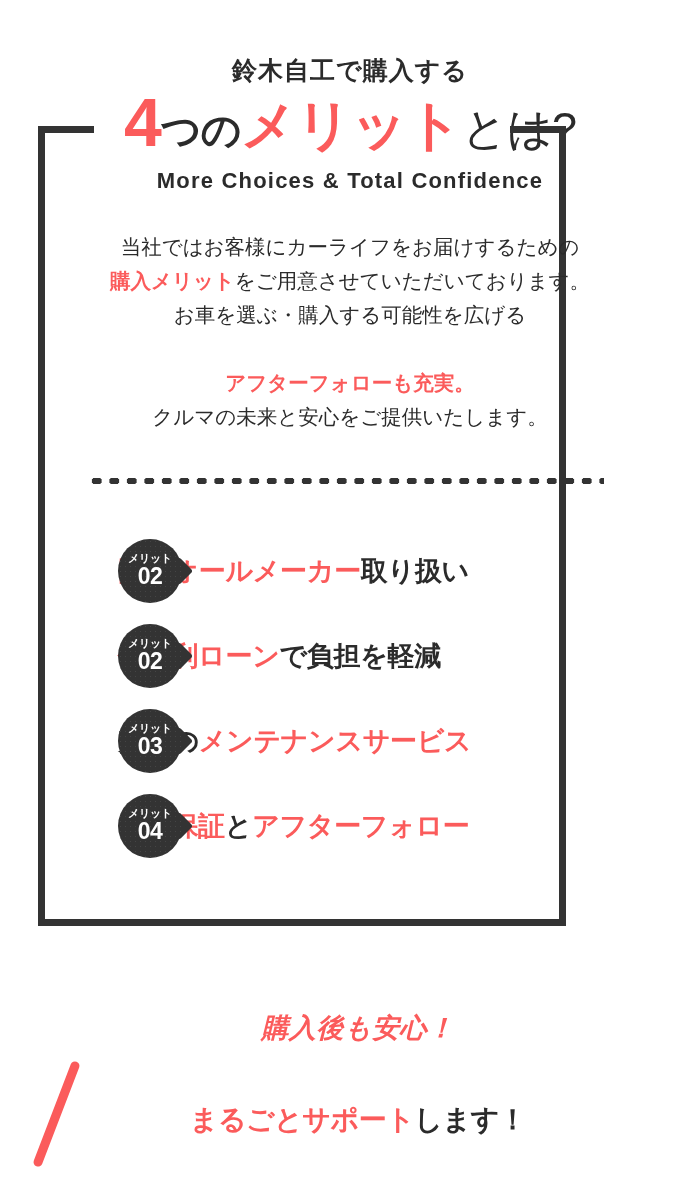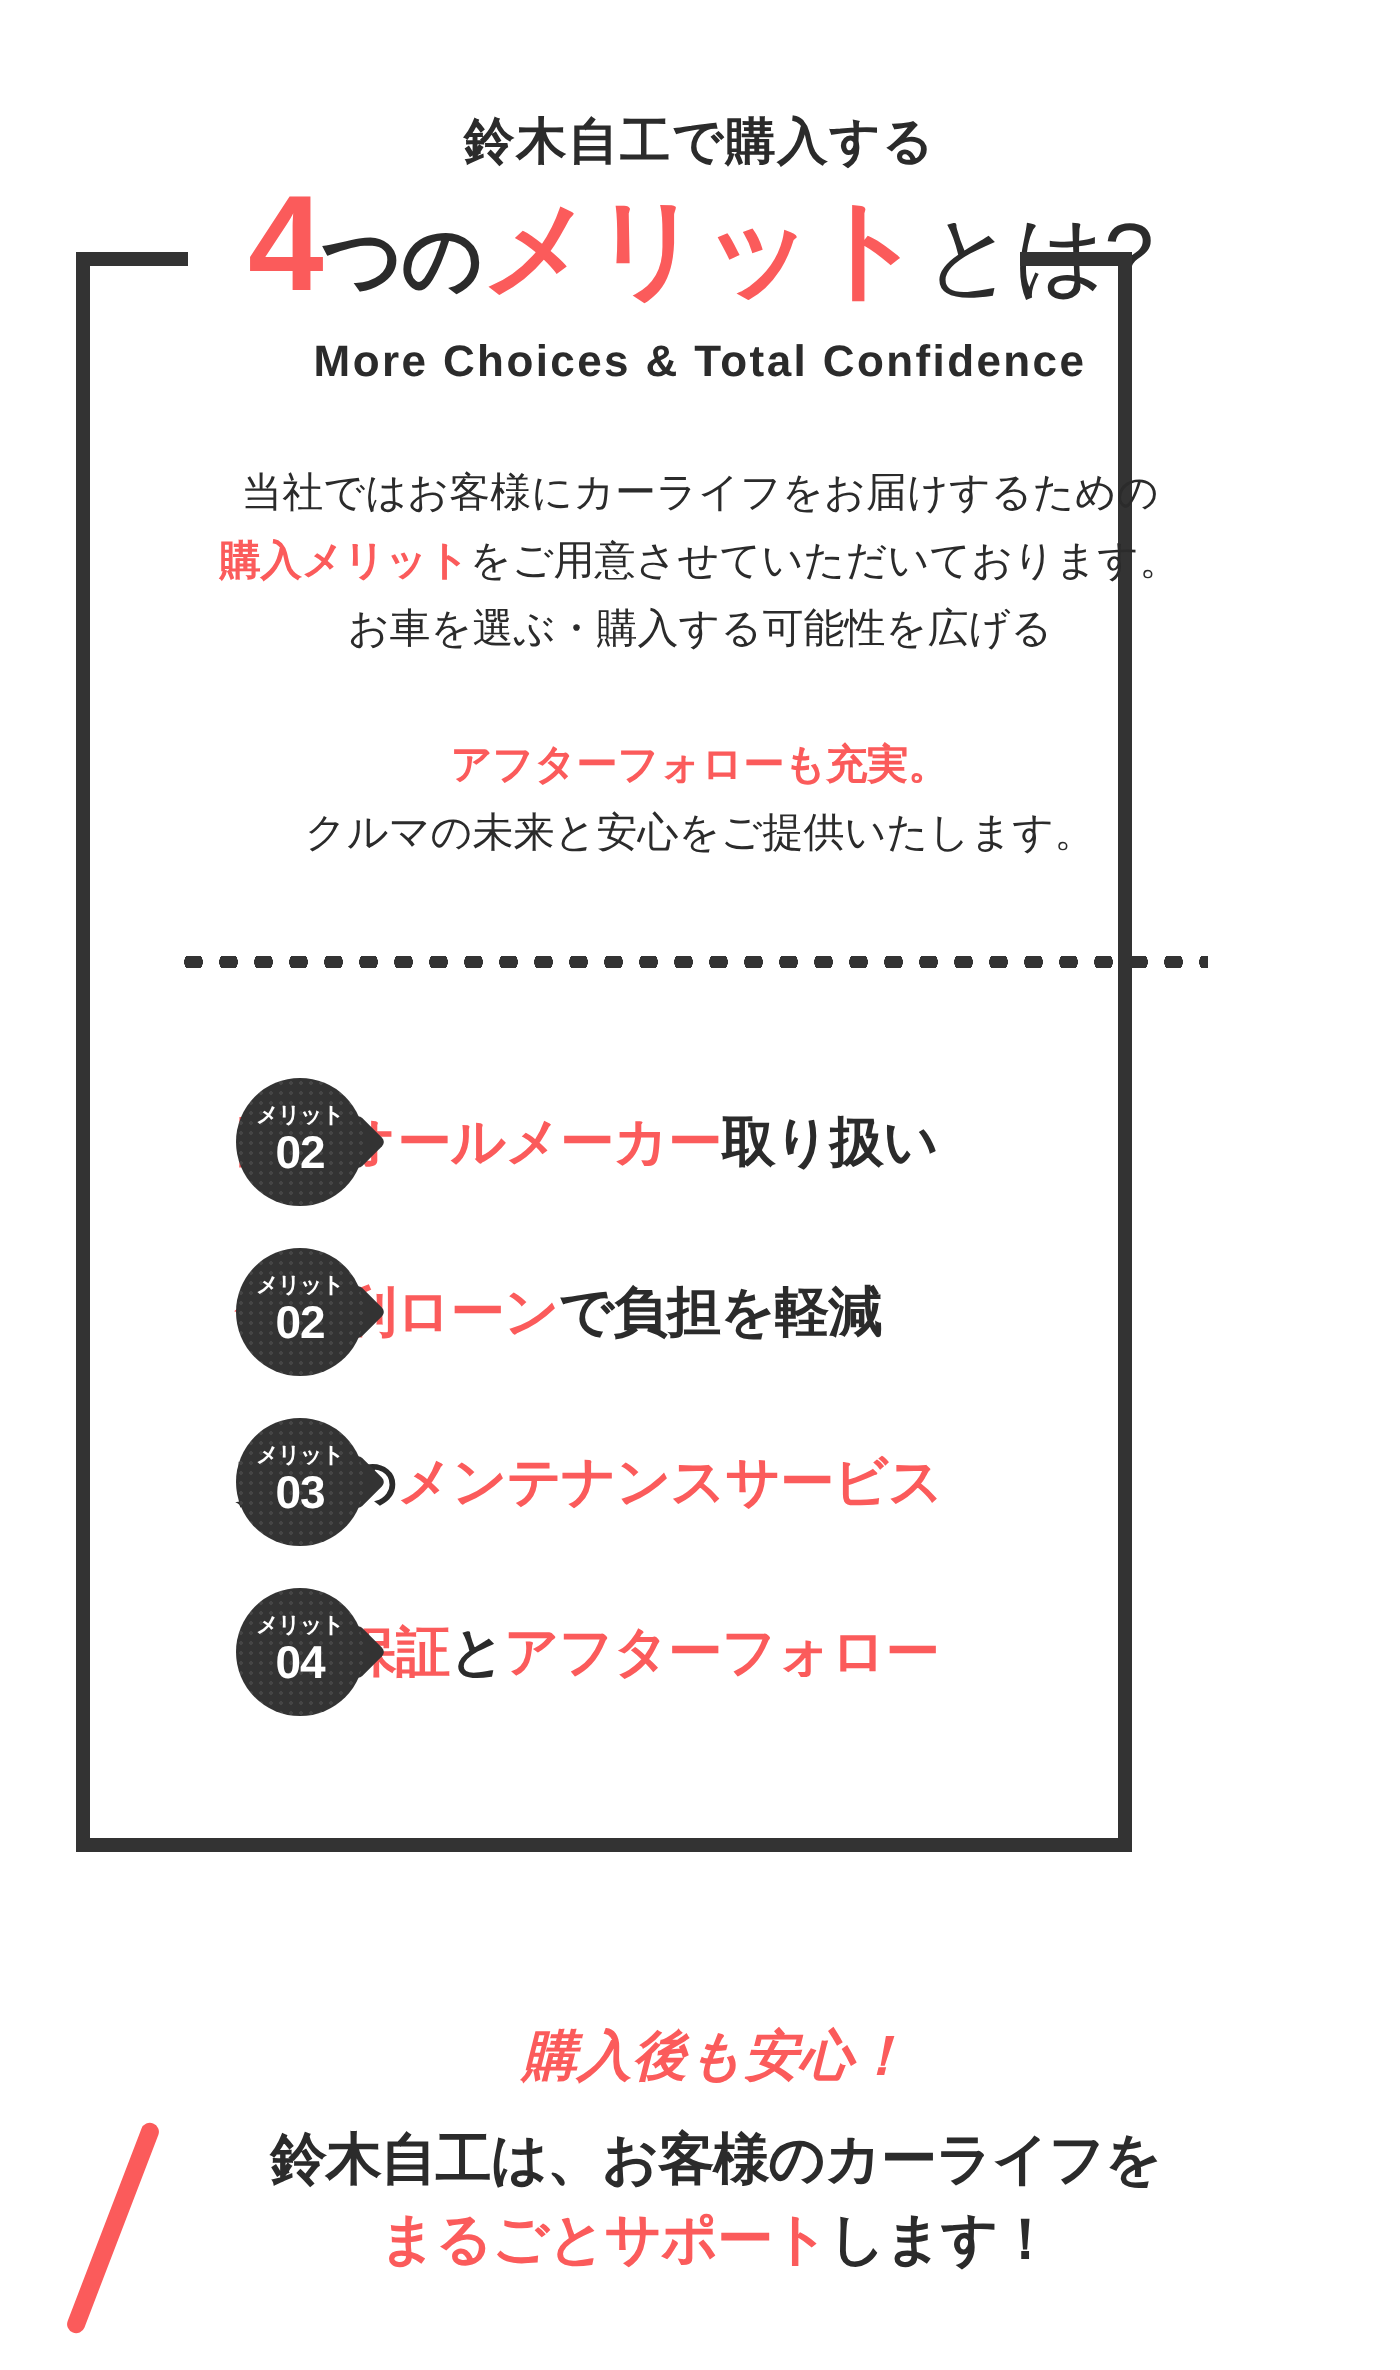--- a/index.html
+++ b/index.html
@@ -245,18 +245,18 @@
 
   </div>
 
   <div class="bottom">
     <div class="slash slash-left"></div>
     <div class="slash slash-right"></div>
 
     <div class="b-line1">購入後も安心！</div>
 
     <div class="b-line2">
-      <span>鈴木自工は、お客様のカーライフを</span><br>
+      <br>
       <span class="r">まるごとサポート</span><span>します！</span>
     </div>
   </div>
 
 </div>
 
 </body></html>

